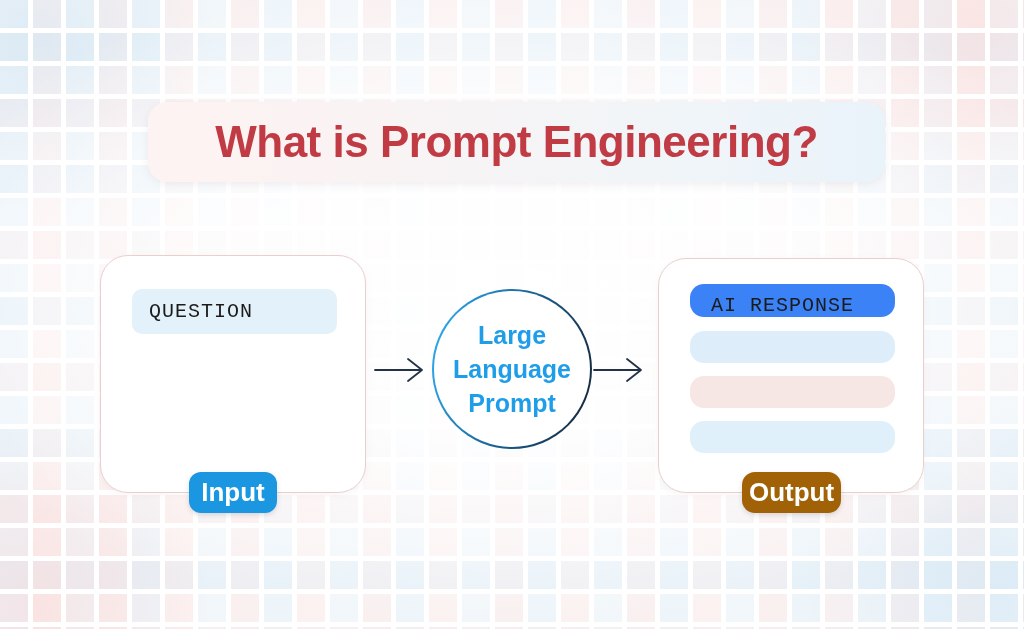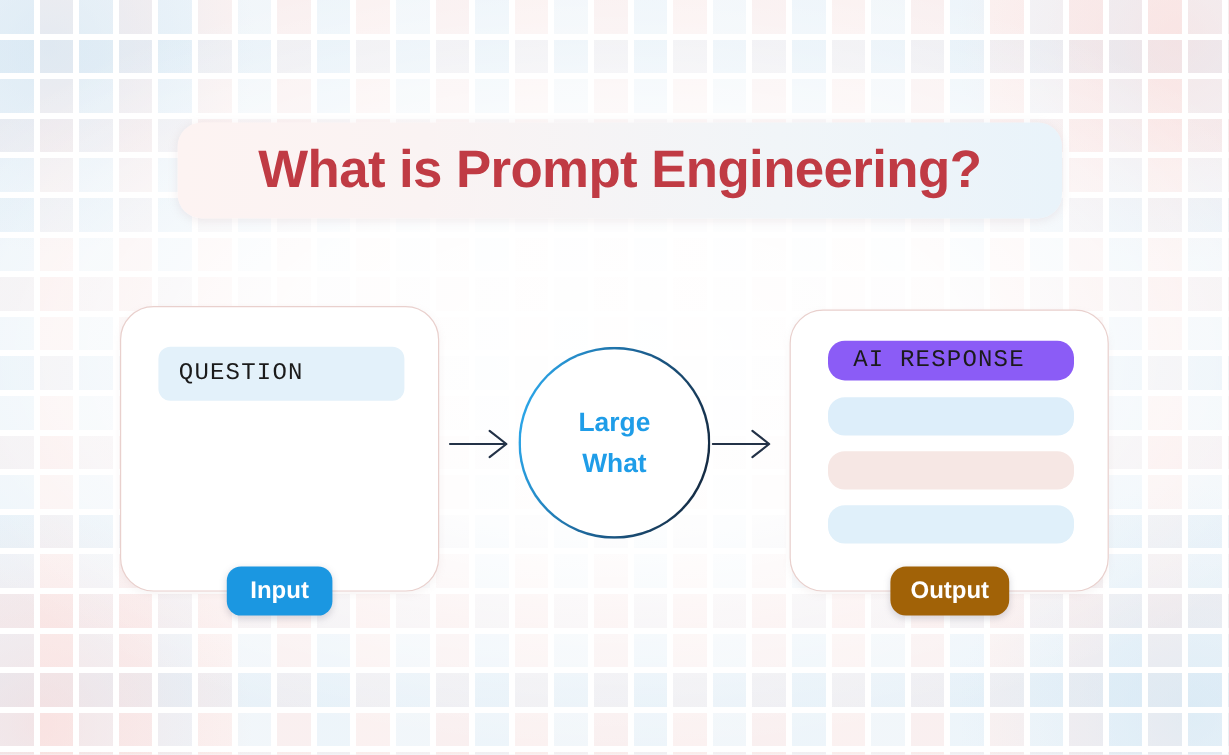--- a/index.html
+++ b/index.html
@@ -56,49 +56,49 @@
     font-family:"Liberation Mono", monospace;
     font-size:20px; color:#1b1b1b; letter-spacing:1px;
     padding-left:17px;
   }
   .input-card .row { height:45px; }
   .row-question   { top:33px;  background:#e3f1fa; }
   .row-example    { top:93px;  background:#f8e9e7; }
   .row-formatting { top:153px; background:#e9e9ea; }
 
   .output-card .row { border-radius:14px; height:32px; padding-left:21px; }
-  .row-response { top:25px;  height:33px !important; background:#8b5cf6; }
+  .row-response { top:25px;  height:33px !important; background:#3b82f6;align-items:flex-end; }
   .row-ph1      { top:72px;  background:#ddeefa; }
   .row-ph2      { top:117px; background:#f6e7e4; }
   .row-ph3      { top:162px; background:#e0f0fa; }
 
   
   .badge {
     position:absolute; top:472px; height:41px;
     border-radius:12px;
     display:flex; align-items:center; justify-content:center;
-    color:#ffffff; font-size:20px; font-weight:bold;
+    color:#ffffff; font-size:26px; font-weight:bold;
     box-shadow:0 2px 5px rgba(120,120,140,0.25);
   }
   .badge-input  { left:189px; width:88px; background:#1b97e1; }
   .badge-output { left:742px; width:99px; background:#a16207;border-radius:13px; }
 
   
   .model-circle {
     position:absolute; left:432px; top:289px; width:160px; height:160px;
     border-radius:50%;
     border:2px solid transparent;
     background:
       linear-gradient(#ffffff,#ffffff) padding-box,
       linear-gradient(105deg, #2ba6e9 8%, #1c6396 50%, #152a41 92%) border-box;
     display:flex; flex-direction:column; align-items:center; justify-content:center;
   }
   .model-circle span {
     display:block; text-align:center;
-    color:#1f9de8; font-size:22px; font-weight:bold; line-height:34px;
+    color:#1f9de8; font-size:25px; font-weight:bold; line-height:34px;
   }
 
   
   .arrow { position:absolute; top:355px; width:56px; height:30px; }
   .arrow-left  { left:374px; }
   .arrow-right { left:593px; }
 </style>
 </head>
 <body>
 
@@ -114,21 +114,22 @@
   </div>
 </div>
 <div class="badge badge-input">Input</div>
 
 <svg class="arrow arrow-left" viewBox="0 0 56 30">
   <path d="M1 15 H47 M34 4 L48 15 L34 26" fill="none" stroke="#233247" stroke-width="1.8" stroke-linecap="round" stroke-linejoin="round"></path>
 </svg>
 
 <div class="model-circle">
   <span>Large</span>
-  <span>What</span>
+  <span>Language</span>
+  <span>Prompt</span>
 </div>
 
 <svg class="arrow arrow-right" viewBox="0 0 56 30">
   <path d="M1 15 H47 M34 4 L48 15 L34 26" fill="none" stroke="#233247" stroke-width="1.8" stroke-linecap="round" stroke-linejoin="round"></path>
 </svg>
 
 <div class="card output-card">
   <div class="row row-response">
     <span>AI RESPONSE</span>
   </div>

